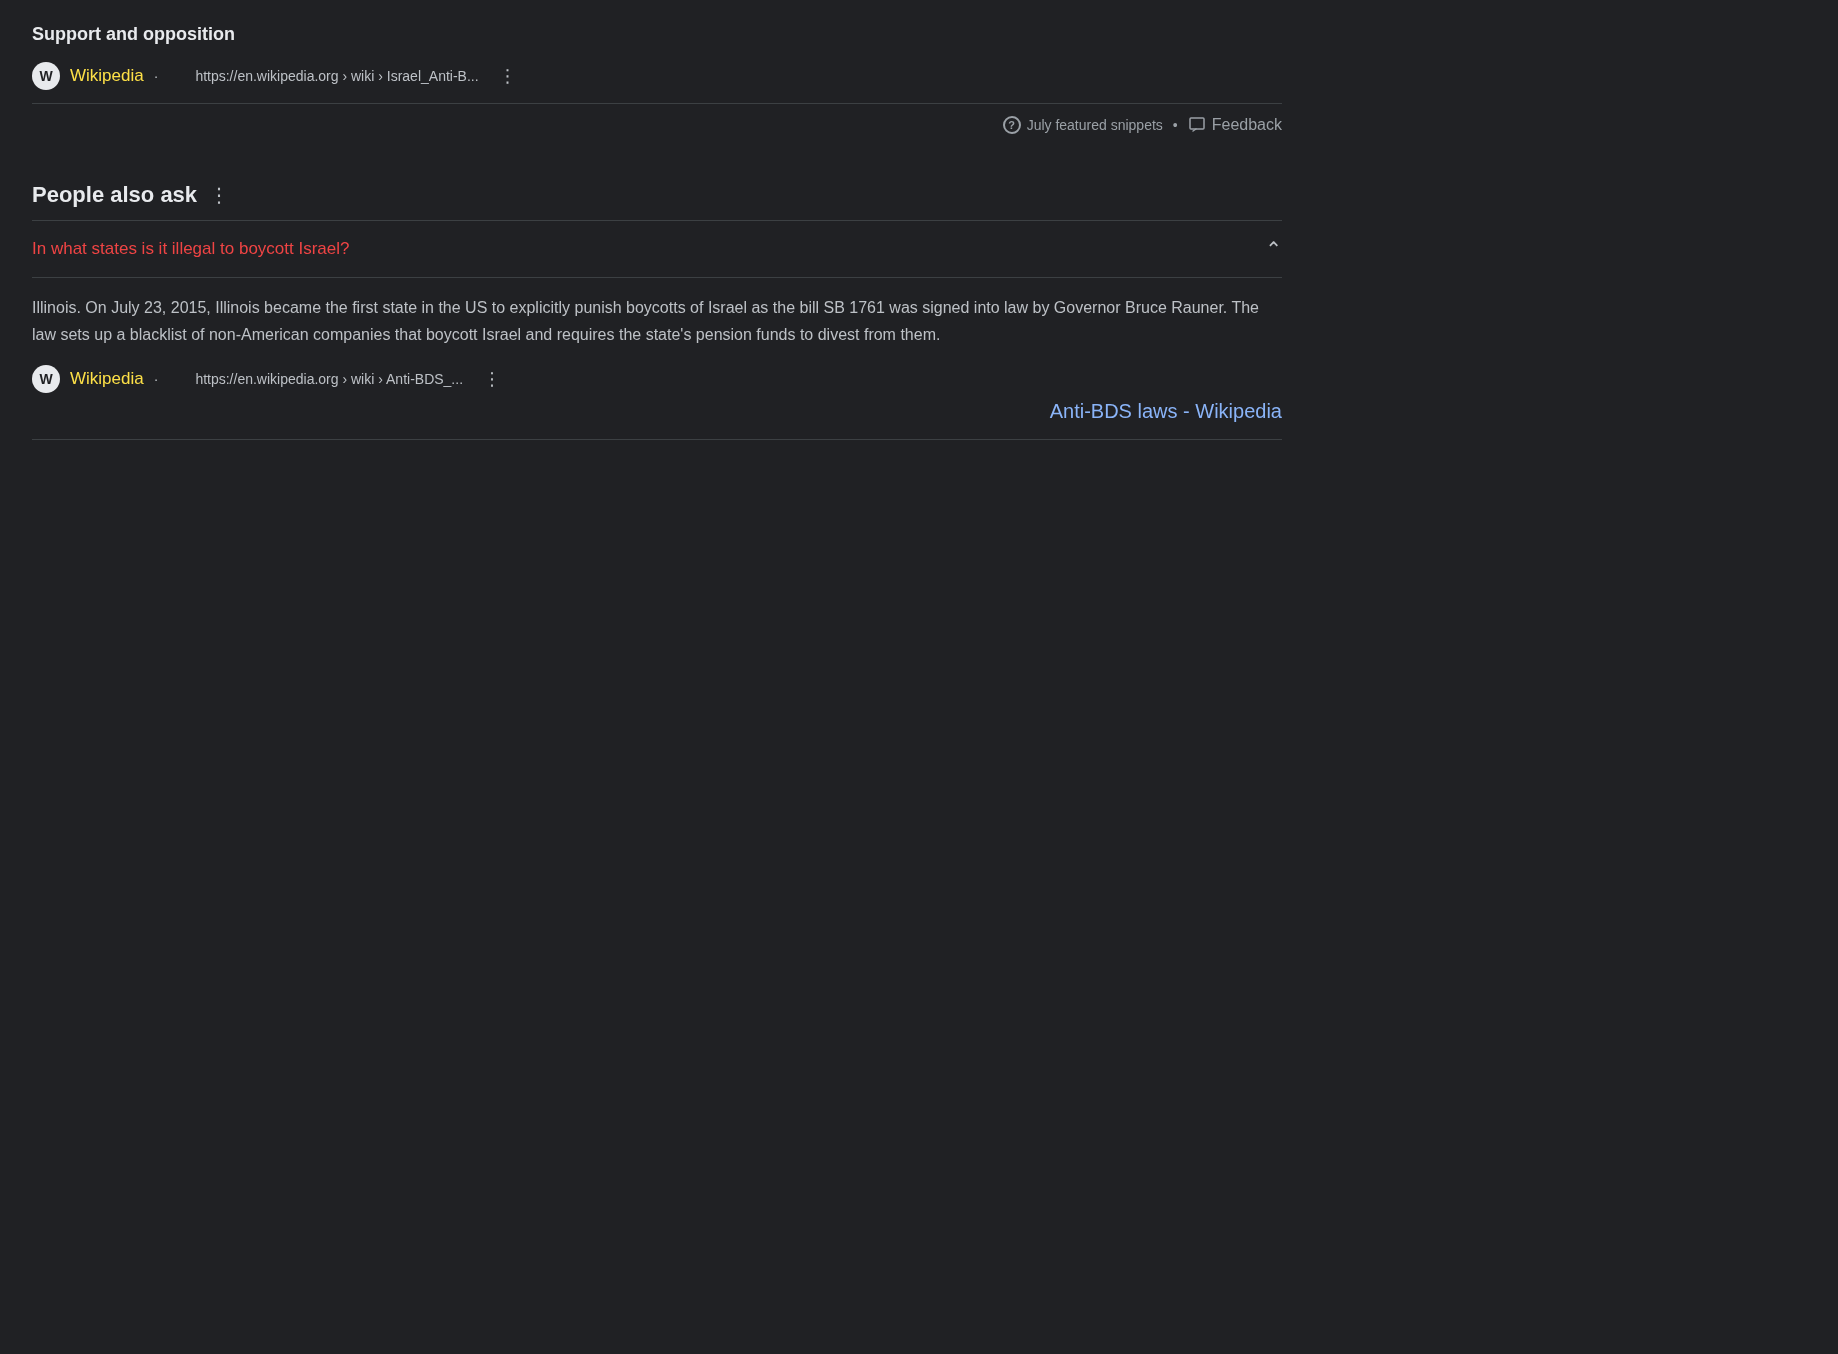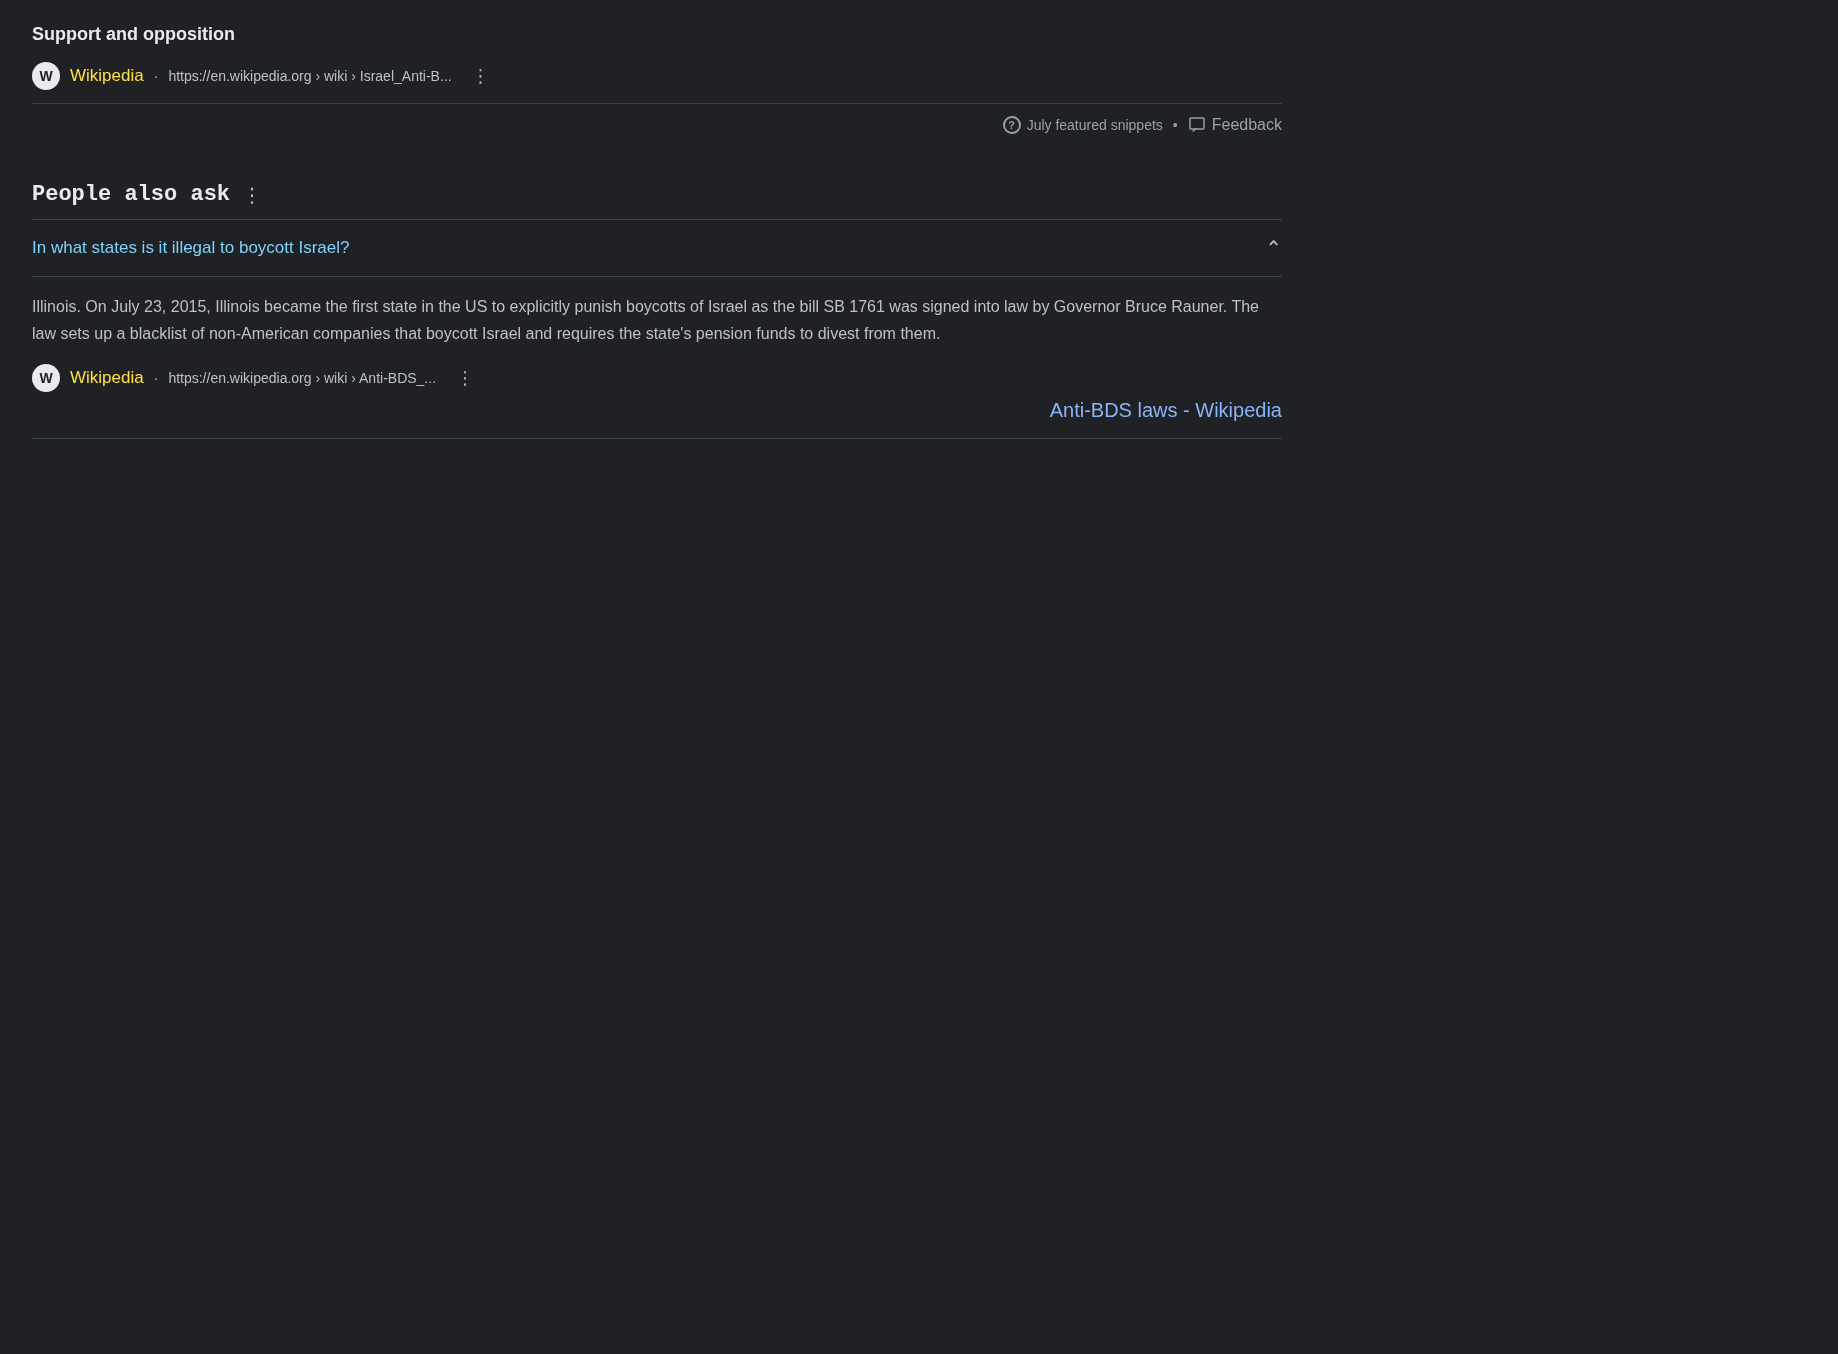--- a/index.html
+++ b/index.html
@@ -64,20 +64,21 @@
     }
 
     .source-dot {
       color: #bdc1c6;
       font-size: 14px;
     }
 
     .source-url {
       color: #bdc1c6;
       font-size: 14px;
+      margin-left: 27px;
     }
 
     .three-dots {
       color: #bdc1c6;
       font-size: 18px;
       cursor: pointer;
       padding: 4px 6px;
       margin-left: 4px;
     }
 
@@ -163,21 +164,20 @@
       display: flex;
       align-items: center;
       gap: 12px;
       margin-bottom: 12px;
     }
 
     .paa-title {
       font-size: 22px;
       font-weight: bold;
       color: #e8eaed;
-      font-family: Liberation Mono, monospace;
     }
 
     .paa-menu-icon {
       color: #bdc1c6;
       font-size: 20px;
       cursor: pointer;
     }
 
     .paa-divider {
       border: none;
@@ -189,21 +189,21 @@
       display: flex;
       align-items: center;
       justify-content: space-between;
       padding: 16px 0;
       border-bottom: 1px solid #3c4043;
       cursor: pointer;
     }
 
     .paa-question-text {
       font-size: 17px;
-      color: #7dd3fc;
+      color: #ef4444;
     }
 
     .chevron-up {
       color: #bdc1c6;
       font-size: 20px;
       transform: rotate(0deg);
     }
 
     .paa-answer-section {
       padding: 16px 0;

